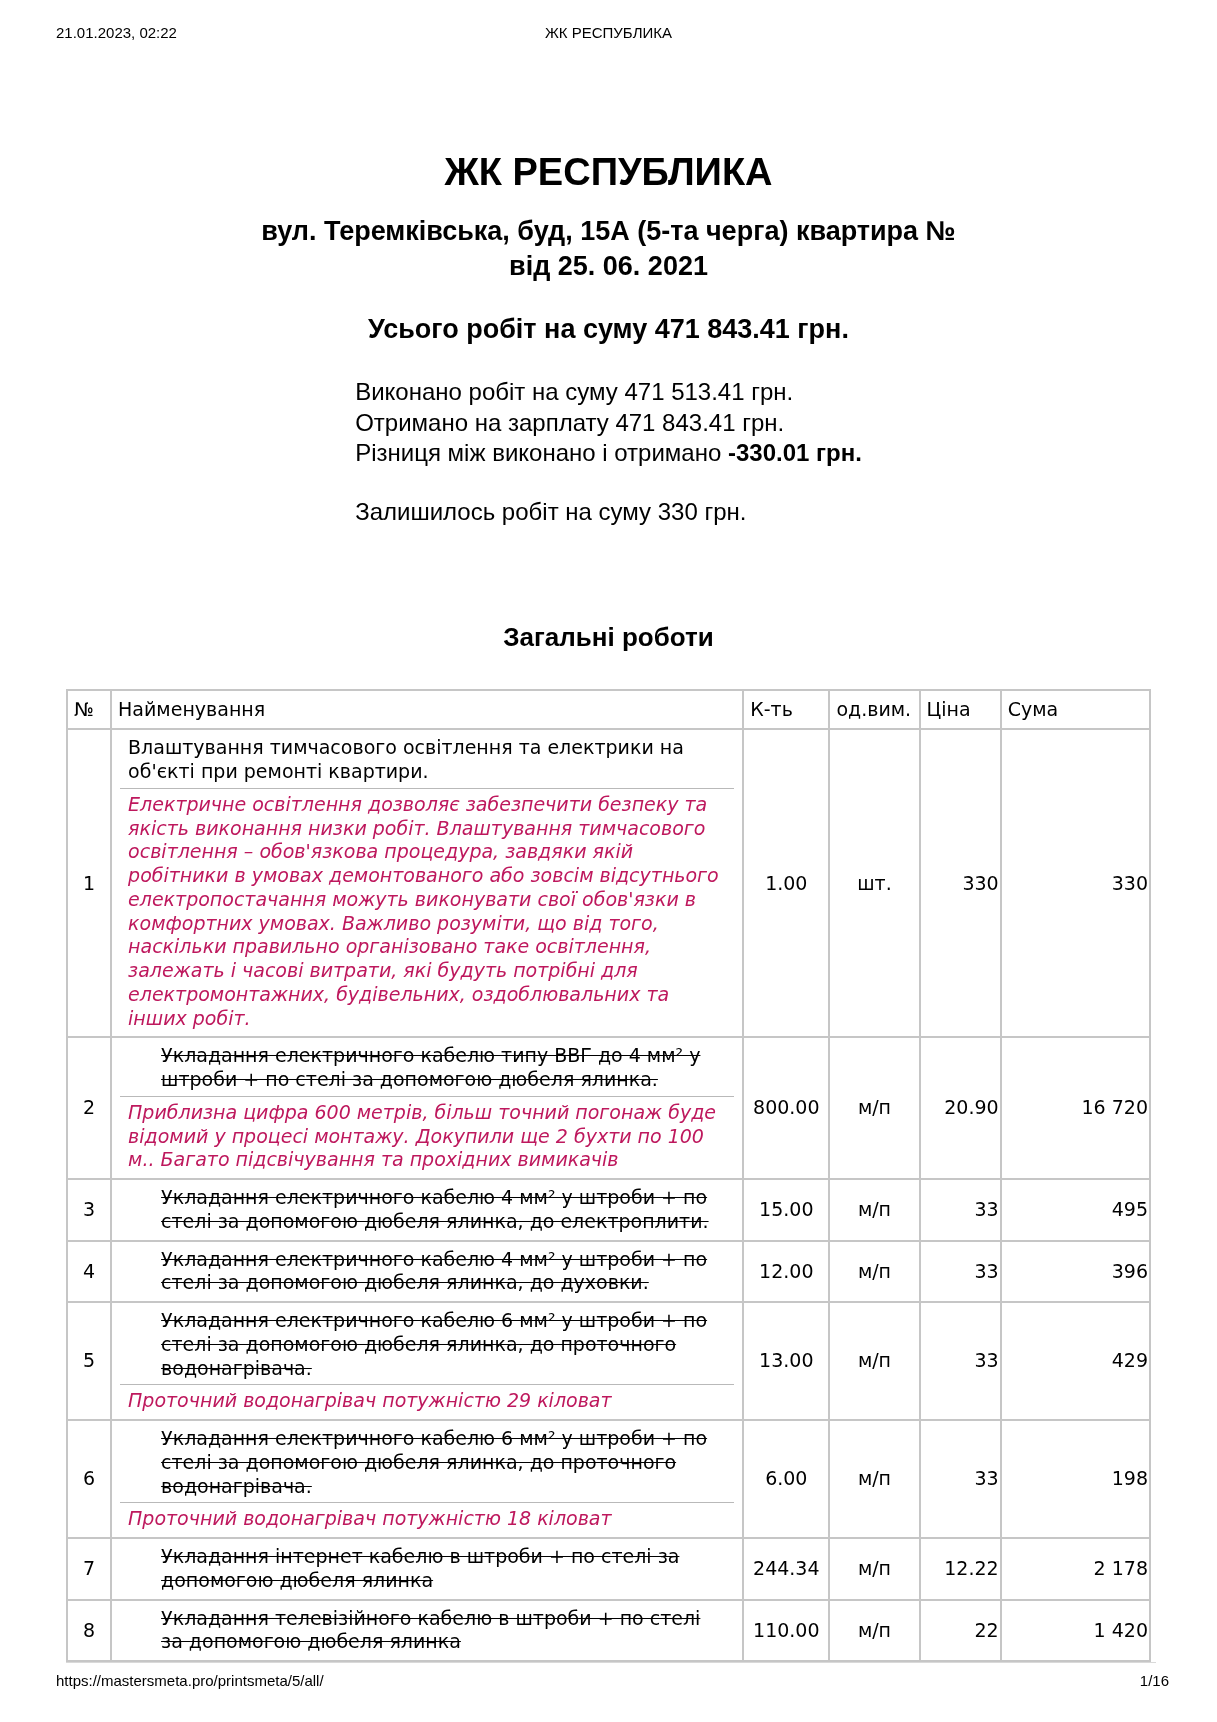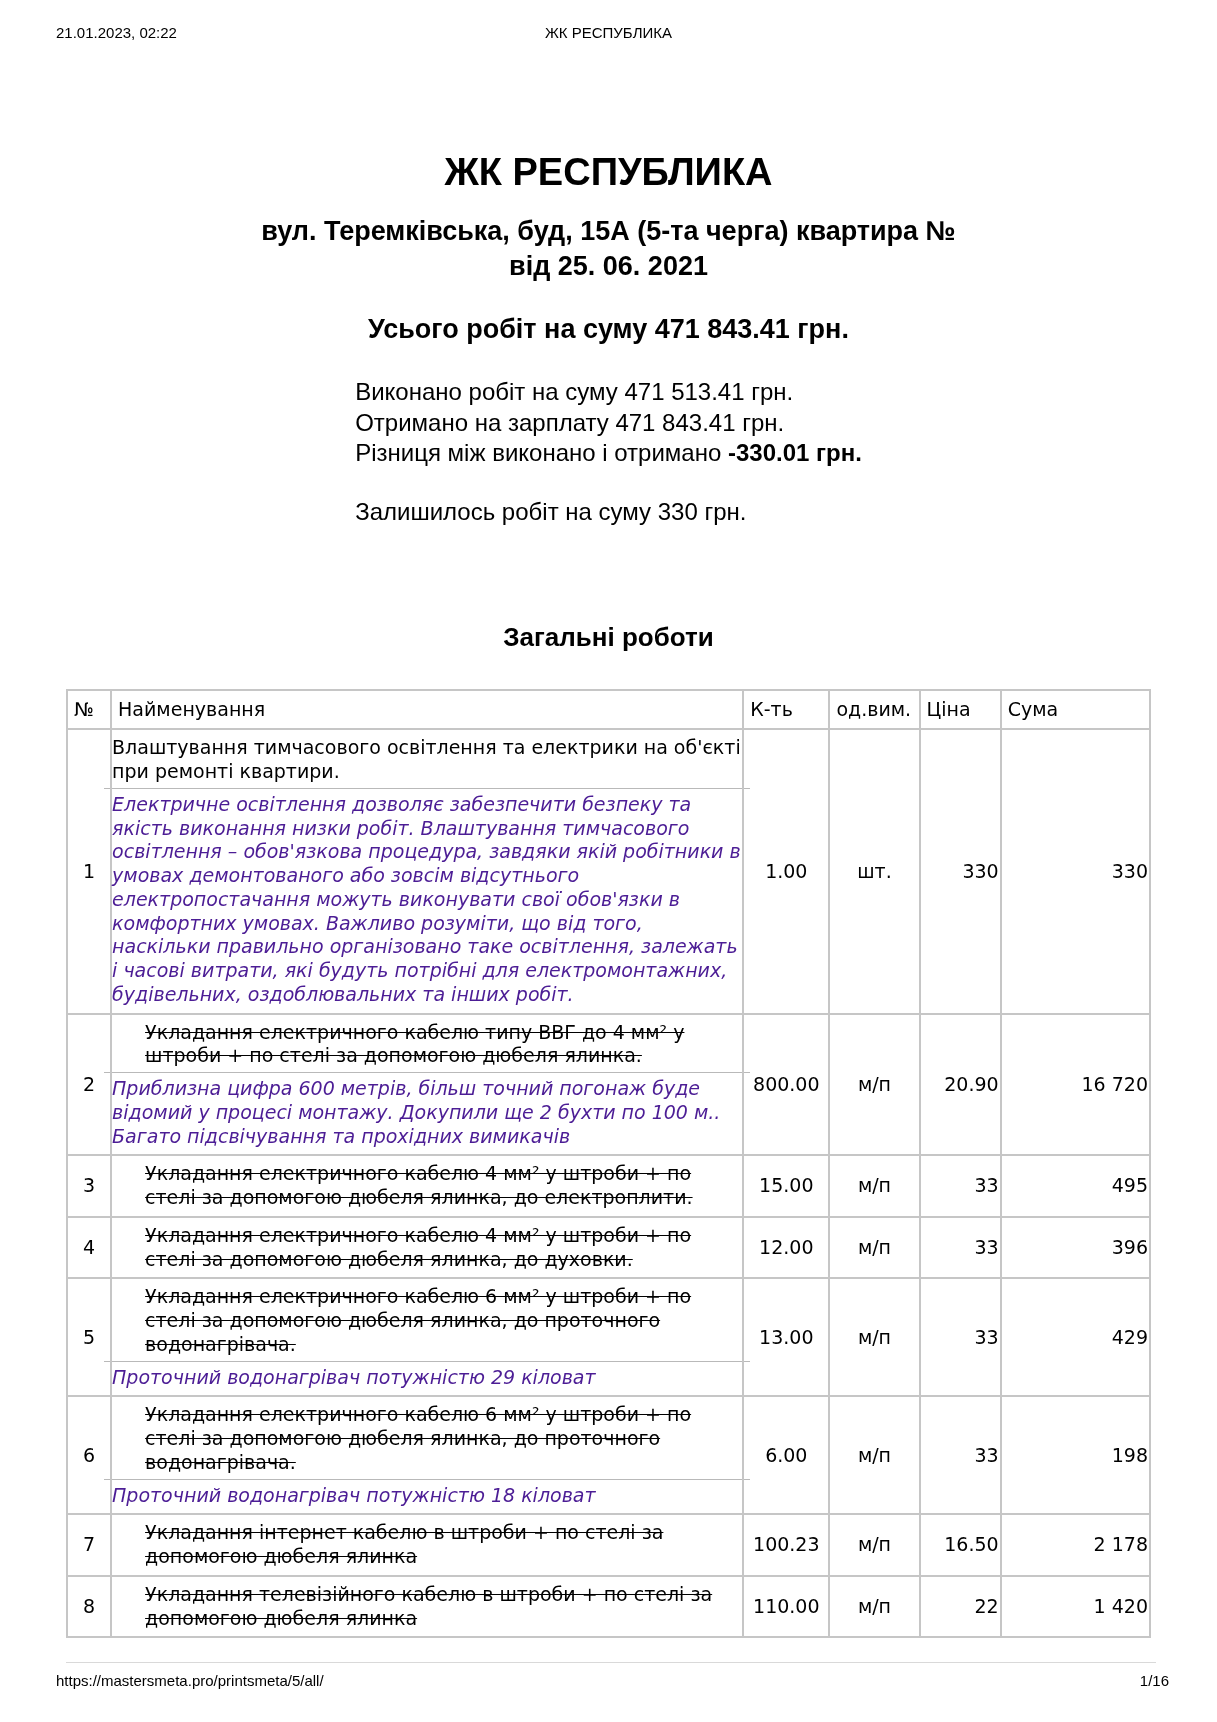--- a/index.html
+++ b/index.html
@@ -50,28 +50,28 @@
     font-family:"DejaVu Sans", sans-serif;
     font-size:19px; line-height:1.25;
   }
   table.works th, table.works td { border:2px solid #c6c6c6; }
   table.works th {
     font-weight:normal; text-align:left;
     padding:7px 6px; white-space:nowrap;
   }
   th.col-qty, th.col-unit, th.col-price, th.col-sum { text-align:center; }
   td.c-num  { text-align:center; vertical-align:middle; }
-  td.c-name { padding:6px 0; vertical-align:middle; }
+  td.c-name { padding:6px 16px; vertical-align:middle; }
   td.c-qty, td.c-unit { text-align:center; vertical-align:middle; }
   td.c-price, td.c-sum { text-align:right; vertical-align:middle; white-space:nowrap; }
   .name-main.struck { text-decoration:line-through;margin-left:33px; }
   .row-comment {
     margin:4px -8px 0; padding:4px 8px 0;
     border-top:1px solid #b9b9b9;
-    color:#4c1d95; font-style:italic;
+    color:#be185d; font-style:italic;
   }
 
   
   .footer-divider {
     position:absolute; left:66px; right:61px; top:1662px;
     border-top:1px solid #d9d9d9;
   }
   .print-footer {
     position:absolute; left:56px; right:48px; top:1672px;
     display:flex; justify-content:space-between;
@@ -187,23 +187,23 @@
           <td class="c-qty">6.00</td>
           <td class="c-unit">м/п</td>
           <td class="c-price">33</td>
           <td class="c-sum">198</td>
         </tr>
         <tr>
           <td class="c-num">7</td>
           <td class="c-name">
             <div class="name-main struck">Укладання інтернет кабелю в штроби + по стелі за допомогою дюбеля ялинка</div>
           </td>
-          <td class="c-qty">100.23</td>
-          <td class="c-unit">м/п</td>
-          <td class="c-price">16.50</td>
+          <td class="c-qty">244.34</td>
+          <td class="c-unit">м/п</td>
+          <td class="c-price">12.22</td>
           <td class="c-sum">2 178</td>
         </tr>
         <tr>
           <td class="c-num">8</td>
           <td class="c-name">
             <div class="name-main struck">Укладання телевізійного кабелю в штроби + по стелі за допомогою дюбеля ялинка</div>
           </td>
           <td class="c-qty">110.00</td>
           <td class="c-unit">м/п</td>
           <td class="c-price">22</td>

